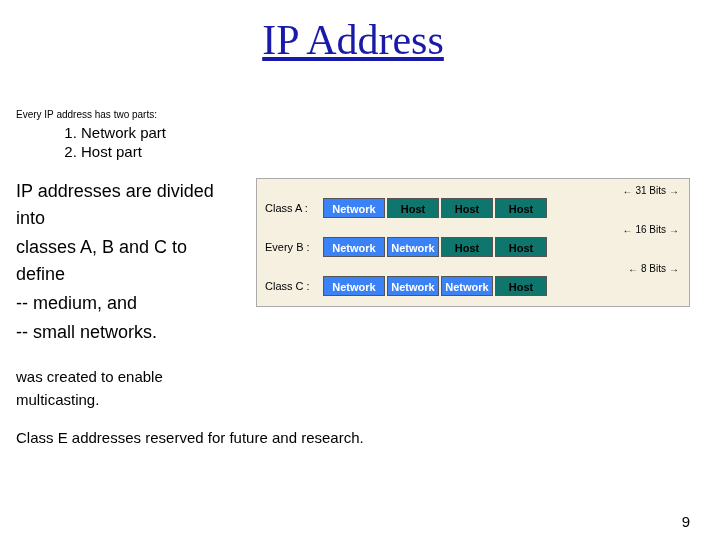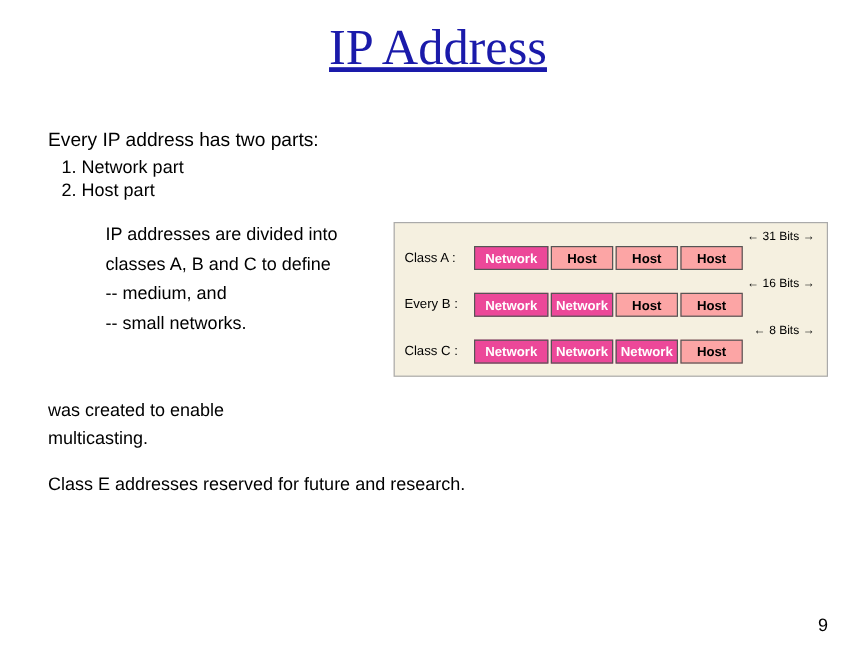--- a/index.html
+++ b/index.html
@@ -9,58 +9,58 @@
       background: #ffffff;
       font-family: Arial, sans-serif;
       font-size: 15px;
       color: #000;
       overflow: hidden;
       position: relative;
     }
     .page {
       width: 720px;
       height: 540px;
-      padding: 10px 30px 10px 40px;
+      padding: 10px 30px 10px 16px;
       position: relative;
     }
     .title {
       text-align: center;
       font-size: 42px;
       font-family: 'Times New Roman', serif;
       text-decoration: underline;
       color: #1a1aaa;
       margin-bottom: 18px;
       margin-top: 6px;
     }
     .intro-text {
-      font-size: 16px;
+      font-size: 10px;
       margin-bottom: 4px;
       margin-top: 45px;
     }
     .numbered-list {
       margin-left: 28px;
       margin-bottom: 18px;
     }
     .numbered-list li {
       font-size: 15px;
       list-style-type: decimal;
       margin-bottom: 2px;
+      margin-left: 37px;
     }
     .middle-section {
       display: flex;
       flex-direction: row;
       align-items: flex-start;
       margin-bottom: 18px;
       gap: 20px;
     }
     .left-description {
       flex: 0 0 220px;
-      font-size: 15px;
+      font-size: 18px;
       line-height: 1.5;
-      margin-left: 48px;
     }
     .diagram {
       flex: 1;
       border: 1px solid #aaa;
       background: #f5f0e0;
       padding: 6px 8px 6px 8px;
       font-size: 11px;
     }
     .diagram-row {
       display: flex;
@@ -78,25 +78,25 @@
     .cell {
       display: inline-block;
       height: 20px;
       line-height: 20px;
       text-align: center;
       font-size: 11px;
       border: 1px solid #555;
       font-weight: bold;
     }
     .cell-network {
-      background: #ec4899;
+      background: #3b82f6;
       color: #fff;
     }
     .cell-host {
-      background: #fca5a5;
+      background: #0f766e;
       color: #000;
     }
     .cells-group {
       display: flex;
       gap: 2px;
     }
     .classD-text {
       font-size: 15px;
       margin-bottom: 18px;
       line-height: 1.5;

